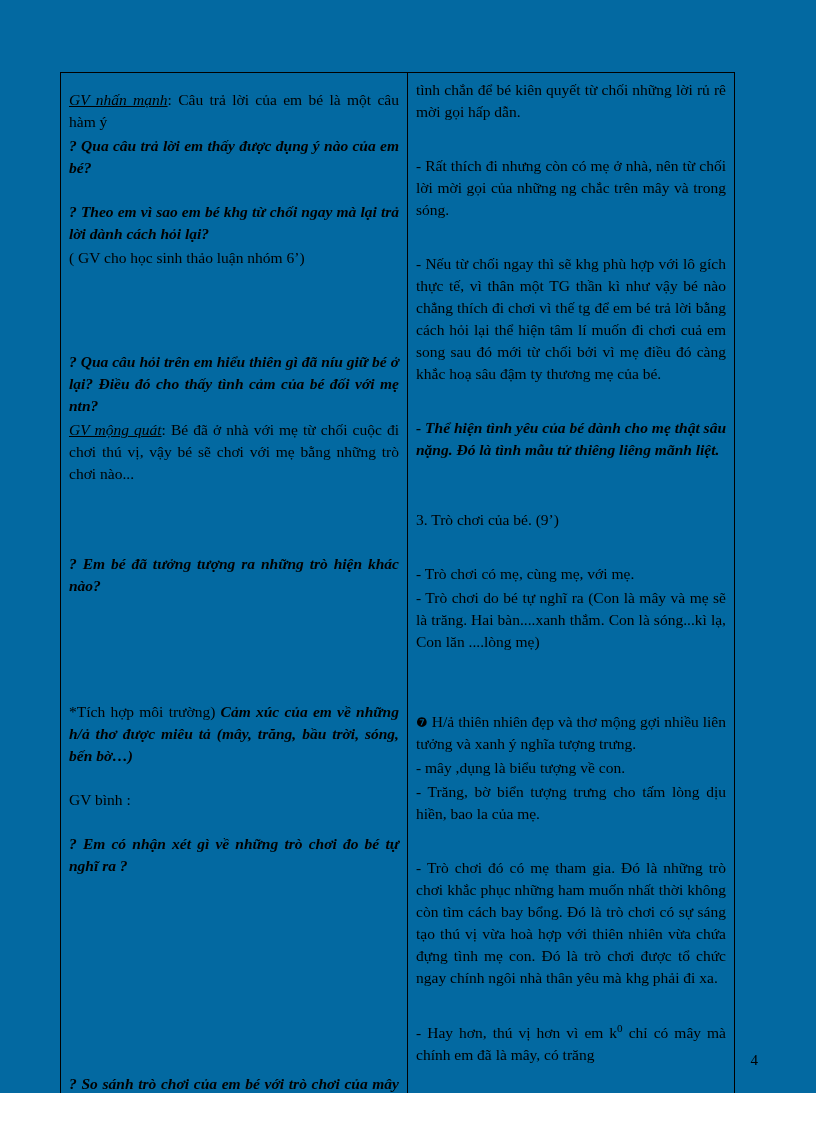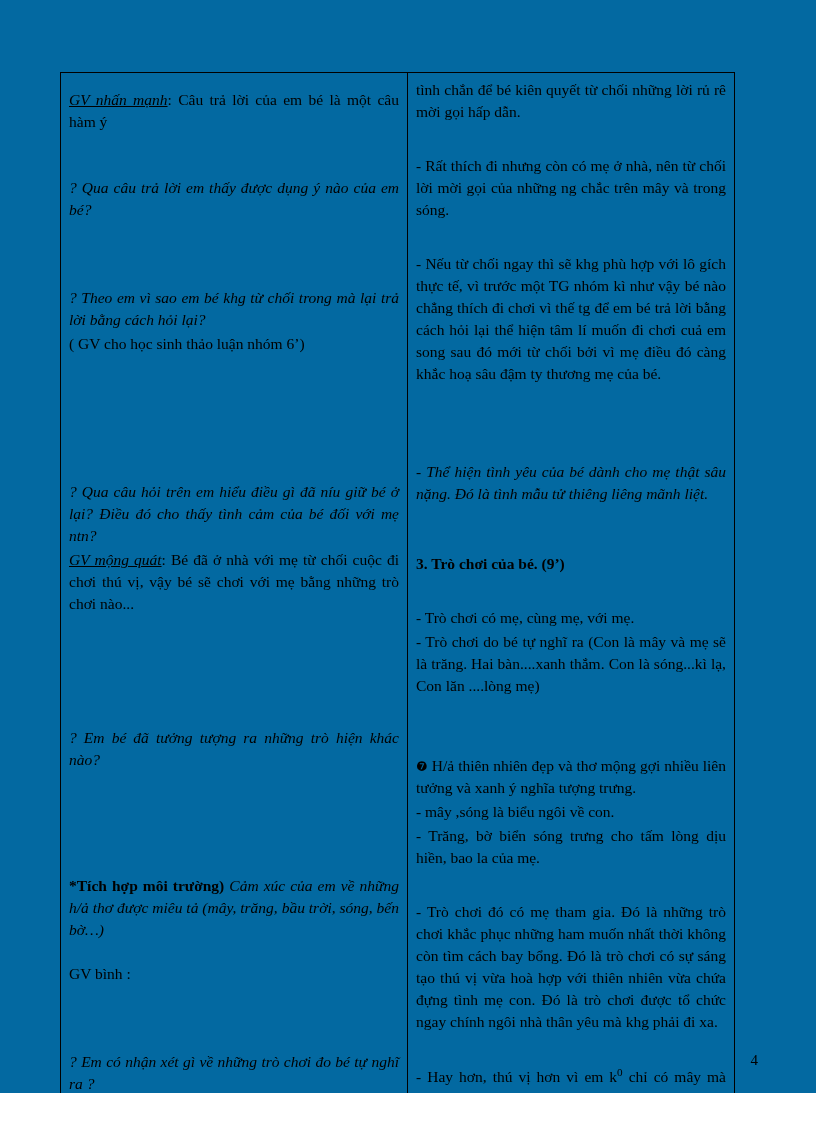--- a/index.html
+++ b/index.html
@@ -39,22 +39,22 @@
   }
   p {
     margin: 0 0 0 0;
   }
   .blk { margin-bottom: 2px; }
   .gap-s { height: 10px; }
   .gap-m { height: 20px; }
   .gap-l { height: 34px; }
   .gap-xl { height: 46px; }
 
-  .bi { font-weight: normal; font-style: italic; margin-top: 44px; }
-  .b  { font-weight: bold; }
+  .bi { font-weight: bold; font-style: italic; }
+  .b  { font-weight: normal; }
   .iu { font-style: italic; text-decoration: underline; }
 
   .sup { font-size: 0.72em; vertical-align: super; }
 
   .pagenum {
     position: absolute;
     right: 58px;
     top: 1052px;
     font-size: 15px;
     font-family: "Liberation Serif", serif;
@@ -75,28 +75,28 @@
       <td class="col-left">
         <div class="cell-inner">
           <div class="gap-s"></div>
 
           <p class="blk"><span class="iu">GV nhấn mạnh</span><span>: Câu trả lời của em bé là một câu hàm ý</span></p>
 
           <p class="blk bi">? Qua câu trả lời em thấy được dụng ý nào của em bé?</p>
 
           <div class="gap-m"></div>
 
-          <p class="blk bi">?  Theo em vì sao em bé khg từ chối trong mà lại trả lời bằng cách hỏi lại?</p>
+          <p class="blk bi">?  Theo em vì sao em bé khg từ chối ngay mà lại trả lời dành cách hỏi lại?</p>
 
           <p class="blk">( GV cho học sinh thảo luận nhóm 6’)</p>
 
           <div class="gap-xl"></div>
           <div class="gap-l"></div>
 
-          <p class="blk bi">? Qua câu hỏi trên em hiểu điều gì đã níu giữ bé ở lại? Điều đó cho thấy tình cảm của bé đối với mẹ ntn?</p>
+          <p class="blk bi">? Qua câu hỏi trên em hiểu thiên gì đã níu giữ bé ở lại? Điều đó cho thấy tình cảm của bé đối với mẹ ntn?</p>
 
           <p class="blk"><span class="iu">GV mộng quát</span><span>: Bé đã ở nhà với mẹ từ chối cuộc đi chơi thú vị, vậy bé sẽ chơi với mẹ bằng những trò chơi nào...</span></p>
 
           <div class="gap-xl"></div>
           <div class="gap-m"></div>
 
           <p class="blk bi">? Em bé đã tưởng tượng ra những trò hiện khác nào?</p>
 
           <div class="gap-xl"></div>
           <div class="gap-xl"></div>
@@ -127,21 +127,21 @@
           <p class="blk">tình chắn để bé kiên quyết từ chối những lời rủ rê mời gọi hấp dẫn.</p>
 
           <div class="gap-m"></div>
           <div class="gap-s"></div>
 
           <p class="blk">- Rất thích đi nhưng còn có mẹ ở nhà, nên từ chối lời mời gọi của những ng chắc trên mây và trong sóng.</p>
 
           <div class="gap-m"></div>
           <div class="gap-s"></div>
 
-          <p class="blk">- Nếu từ chối ngay thì sẽ khg phù hợp với lô gích thực tế, vì trước một TG nhóm kì như vậy bé nào chẳng thích đi chơi vì thế tg để em bé trả lời bằng cách hỏi lại thể hiện tâm lí muốn đi chơi cuả em song sau đó mới từ chối bởi vì mẹ điều đó càng khắc hoạ sâu đậm ty thương mẹ của bé.</p>
+          <p class="blk">- Nếu từ chối ngay thì sẽ khg phù hợp với lô gích thực tế, vì thân một TG thần kì như vậy bé nào chẳng thích đi chơi vì thế tg để em bé trả lời bằng cách hỏi lại thể hiện tâm lí muốn đi chơi cuả em song sau đó mới từ chối bởi vì mẹ điều đó càng khắc hoạ sâu đậm ty thương mẹ của bé.</p>
 
           <div class="gap-m"></div>
           <div class="gap-s"></div>
 
           <p class="blk bi">- Thể hiện tình yêu của bé dành cho mẹ thật sâu nặng. Đó là tình mẫu tử thiêng liêng mãnh liệt.</p>
 
           <div class="gap-xl"></div>
 
           <p class="blk b">3. Trò chơi của bé. (9’)</p>
 
@@ -149,22 +149,22 @@
           <div class="gap-s"></div>
 
           <p class="blk">- Trò chơi có mẹ, cùng mẹ, với mẹ.</p>
           <p class="blk">- Trò chơi do bé tự nghĩ ra (Con là mây và mẹ sẽ là trăng. Hai bàn....xanh thắm. Con là sóng...kì lạ, Con lăn ....lòng mẹ)</p>
 
           <div class="gap-xl"></div>
           <div class="gap-s"></div>
 
           <p class="blk"><span class="bullet-dot">❼</span><span> H/ả thiên nhiên đẹp và thơ mộng gợi nhiều liên tưởng và xanh ý nghĩa tượng trưng.</span></p>
 
-          <p class="blk">- mây ,sóng là biểu ngôi về con.</p>
-          <p class="blk">- Trăng,  bờ biển  sóng trưng cho tấm lòng dịu hiền, bao la của mẹ.</p>
+          <p class="blk">- mây ,dụng là biểu tượng về con.</p>
+          <p class="blk">- Trăng,  bờ biển  tượng trưng cho tấm lòng dịu hiền, bao la của mẹ.</p>
 
           <div class="gap-m"></div>
           <div class="gap-s"></div>
 
           <p class="blk">- Trò chơi đó có mẹ tham gia. Đó là những trò chơi khắc phục những ham muốn nhất thời không còn tìm cách bay bổng. Đó là trò chơi có sự sáng tạo thú vị vừa hoà hợp với thiên nhiên vừa chứa đựng tình mẹ con. Đó là trò chơi được tổ chức ngay chính ngôi nhà thân yêu mà khg phải đi xa.</p>
 
           <div class="gap-m"></div>
           <div class="gap-s"></div>
 
           <p class="blk"><span>-  Hay hơn, thú vị  hơn vì em k</span><span class="sup">0</span><span> chỉ có mây mà chính em đã là mây, có  trăng</span></p>

